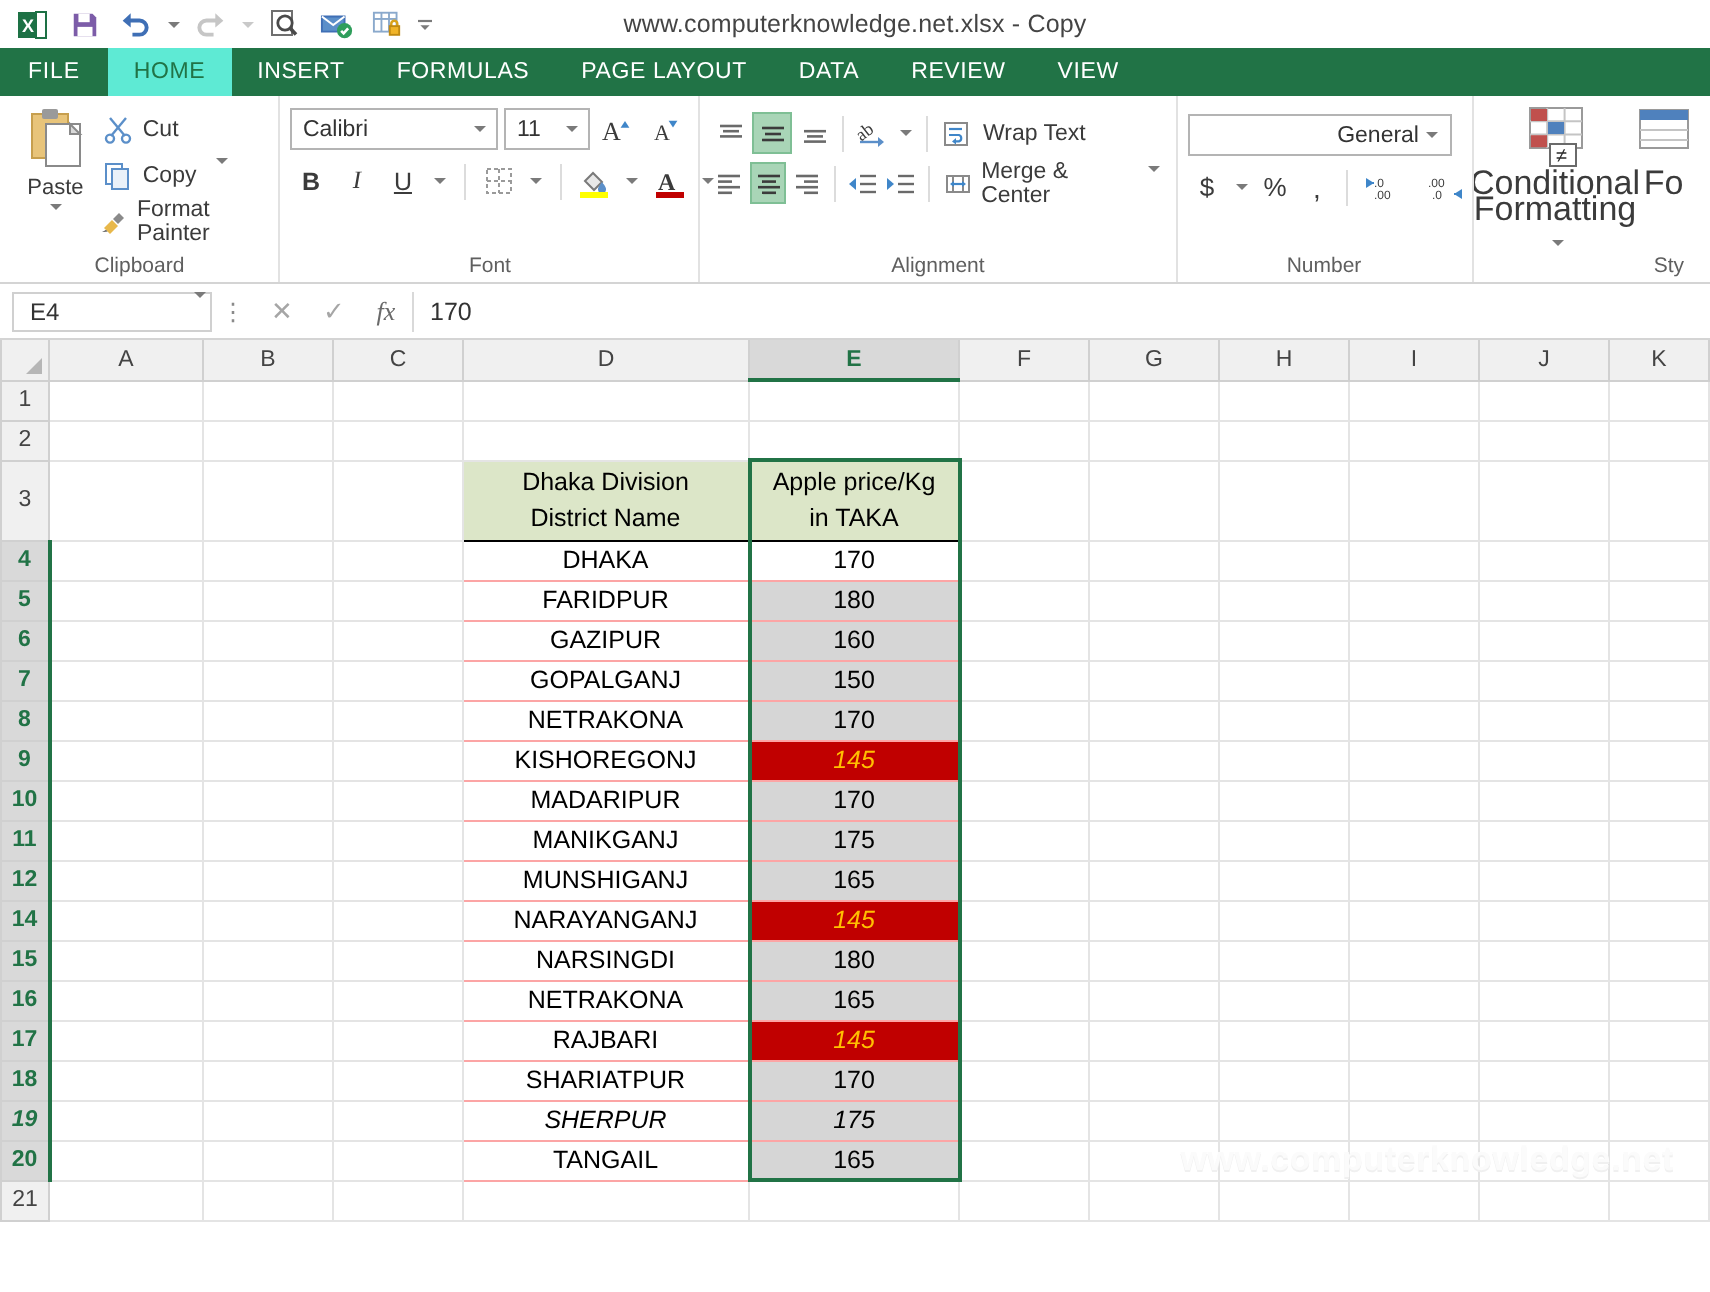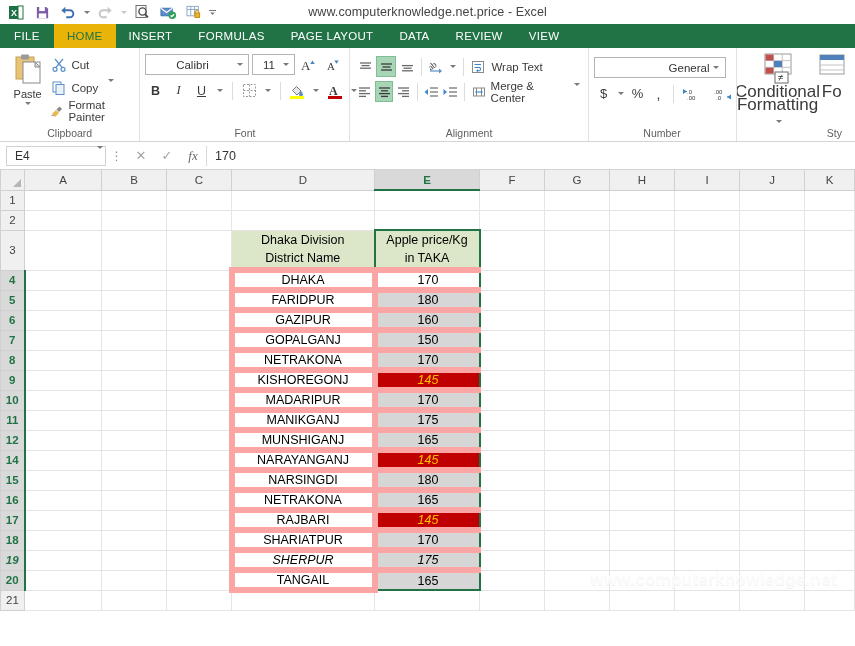--- a/index.html
+++ b/index.html
@@ -32,21 +32,21 @@
     font-size:11.5px;
   }
   .tab-file {
     background:#217346; color:#fff; padding:0 14px;
     display:flex; align-items:center; letter-spacing:.4px;
   }
   .tab {
     color:#ffffff; padding:0 13px; display:flex; align-items:center;
     letter-spacing:.3px; background:#217346;
   }
-  .tab.active { background:#eab308; color:#217346; }
+  .tab.active { background:#5eead4; color:#217346; }
   
   .ribbon {
     height:94px; background:#ffffff; border-bottom:1px solid #d4d4d4;
     display:flex; position:relative;
   }
   .rgroup { position:relative; padding:3px 5px 0 5px; display:flex; flex-direction:column; }
   .rgroup + .rgroup { border-left:1px solid #e2e2e2; }
   .rgroup-body { flex:1; display:flex; align-items:flex-start; }
   .rgroup-label {
     height:16px; font-size:10.5px; color:#5f5f5f; text-align:center;
@@ -54,21 +54,21 @@
   }
   
   .paste-btn { width:54px; display:flex; flex-direction:column; align-items:center; padding-top:2px;}
   .paste-label { font-size:11px; color:#3b3b3b; margin-top:1px;}
   .paste-caret { margin-top:2px; }
   .clip-right { display:flex; flex-direction:column; justify-content:flex-start; padding-top:3px; gap:2px;}
   .clip-item { display:flex; align-items:center; gap:4px; height:21px; font-size:11.5px; color:#3b3b3b; padding-right:3px;}
   .clip-item .ic { width:17px; height:17px; display:flex; align-items:center; justify-content:center;}
   
   .font-row { display:flex; align-items:center; gap:3px; }
-  .font-row.r1 { margin-bottom:5px;text-align:center; }
+  .font-row.r1 { margin-bottom:5px; }
   .combo {
     height:21px; border:1px solid #b4b4b4; background:#fff; display:flex;
     align-items:center; padding:0 2px 0 5px; font-size:11.5px; color:#333;
   }
   .combo .cv { flex:1; white-space:nowrap; overflow:hidden; }
   .combo .cb { width:13px; display:flex; align-items:center; justify-content:center;}
   .fname { width:104px; }
   .fsize { width:43px; }
   .ibtn {
     width:22px; height:21px; display:flex; align-items:center; justify-content:center;
@@ -122,21 +122,21 @@
   }
   td.rowhead.sel { background:#d9d9d9; color:#217346; font-weight:bold; border-right:2px solid #217346;}
   td.cell {
     border:1px solid #e4e4e4; height:20px; font-size:12.5px; color:#333;
     text-align:center; vertical-align:middle; background:#fff; overflow:hidden;
     white-space:nowrap;
   }
   td.cell.selected { background:#d6d6d6; }
   td.cell.active { background:#ffffff; }
   td.tblcell {
-    border:6px solid #fca5a5; font-size:12.5px; color:#000;
+    border:1px solid #fca5a5; font-size:12.5px; color:#000;
   }
   td.tblhead {
     background:#dce6c8; border:1px solid #000; color:#000; font-size:12.5px;
     text-align:center; vertical-align:middle; line-height:18px;
   }
   td.tblhead.ecol { border-left:2px solid #217346; border-right:2px solid #217346; border-top:2px solid #217346;}
   td.flag {
     background:#c00000 !important; color:#ffc000; font-style:italic; font-weight:normal;
   }
   td.ecell { border-left:2px solid #217346; border-right:2px solid #217346; }
@@ -209,21 +209,21 @@
           <rect x="9.4" y="8.1" width="5" height="4.6" fill="#f0b429" stroke="#c08a12"></rect>
         </svg>
     </div>
     <div class="qat-sep">
       <svg width="9" height="9" viewBox="0 0 9 9">
           <line x1="1" y1="2.5" x2="8" y2="2.5" stroke="#7a7a7a" stroke-width="1.1"></line>
           <path d="M2.2 4.6L4.5 7 6.8 4.6z" fill="#7a7a7a"></path>
         </svg>
     </div>
   </div>
-  <div class="win-title">www.computerknowledge.net.price - Excel</div>
+  <div class="win-title">www.computerknowledge.net.xlsx - Copy</div>
 </div>
 
 <div class="tabstrip">
   <div class="tab-file">FILE</div>
   <div class="tab active">HOME</div>
   <div class="tab">INSERT</div>
   <div class="tab">FORMULAS</div>
   <div class="tab">PAGE LAYOUT</div>
   <div class="tab">DATA</div>
   <div class="tab">REVIEW</div>

